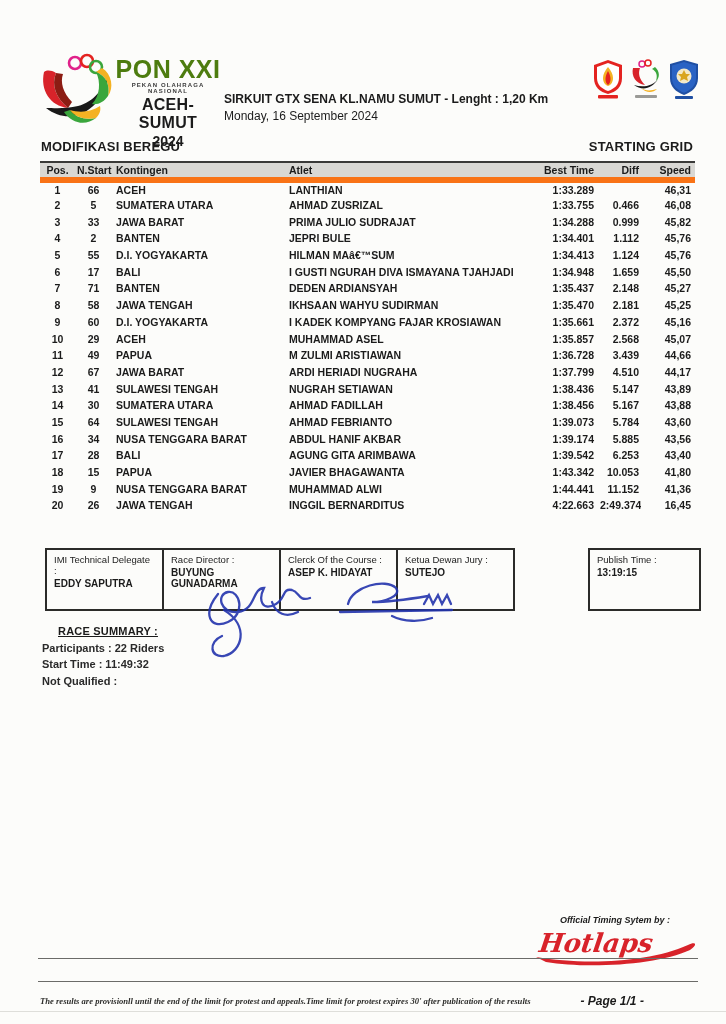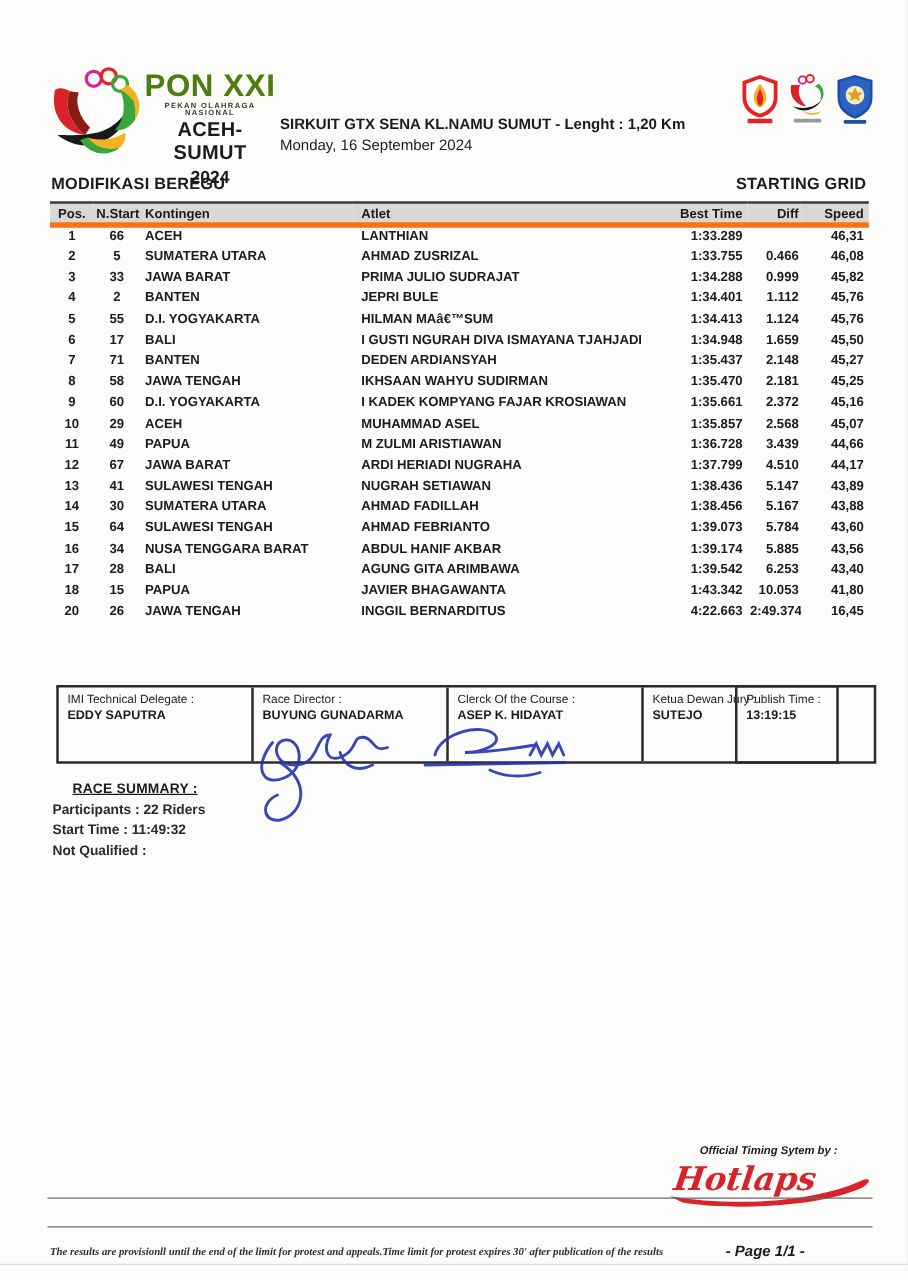--- a/index.html
+++ b/index.html
@@ -22,34 +22,34 @@
   .event-line2 { font-size:12px; font-weight:normal; margin-top:3px; }
   .partner-logos { position:absolute; left:591px; top:58px; display:flex; gap:4px; }
 
   
   .title-bar { position:absolute; left:41px; top:139px; width:652px; display:flex; justify-content:space-between; }
   .title-left, .title-right { font-size:13px; font-weight:bold; letter-spacing:0.2px; }
 
   
   .results-table { position:absolute; left:40px; top:161px; width:655px; border-collapse:collapse; table-layout:fixed; }
   .results-table th {
-    background:#d9d8d4; border-top:2px solid #3a3a38; border-bottom:4px solid #f97316;
+    background:#d9d8d4; border-top:2px solid #3a3a38; border-bottom:6px solid #f97316;
     font-size:10.5px; font-weight:bold; height:18px; padding:0 2px;margin-top:26px;
   }
   .results-table td { font-size:10.5px; font-weight:bold; height:16.7px; padding:0 2px; white-space:nowrap; overflow:hidden; }
   .results-table th:nth-child(1), .results-table td:nth-child(1) { width:35px; text-align:center; }
   .results-table th:nth-child(2), .results-table td:nth-child(2) { width:37px; text-align:center; }
   .results-table th:nth-child(3), .results-table td:nth-child(3) { width:171px; text-align:left; padding-left:4px; }
   .results-table th:nth-child(4), .results-table td:nth-child(4) { width:237px; text-align:left; padding-left:6px; }
   .results-table th:nth-child(5), .results-table td:nth-child(5) { width:78px; text-align:right; padding-right:4px; }
   .results-table th:nth-child(6), .results-table td:nth-child(6) { width:43px; text-align:right; padding-right:2px; }
   .results-table th:nth-child(7), .results-table td:nth-child(7) { width:54px; text-align:right; padding-right:4px; }
 
   
-  .officials-row { position:absolute; left:45px; top:548px; width:626px; height:63px; border:2px solid #2b2b29; display:flex; background:transparent; }
+  .officials-row { position:absolute; left:45px; top:548px; width:470px; height:63px; border:2px solid #2b2b29; display:flex; background:transparent; }
   .official-box { flex:1; border-right:2px solid #2b2b29; padding:4px 7px; }
   .official-box:last-child { border-right:none; }
   .official-label { font-size:9.5px; color:#222; }
   .official-name { font-size:10px; font-weight:bold; margin-top:2px; }
   .publish-box { position:absolute; left:588px; top:548px; width:113px; height:63px; border:2px solid #2b2b29; padding:4px 7px; }
   .signatures { position:absolute; left:180px; top:552px; pointer-events:none; }
 
   
   .race-summary { position:absolute; left:42px; top:625px; }
   .summary-title { font-size:11px; font-weight:bold; text-decoration:underline; letter-spacing:0.2px;margin-left:16px; }
@@ -302,20 +302,29 @@
         <tr>
           <td>18</td>
           <td>15</td>
           <td>PAPUA</td>
           <td>JAVIER BHAGAWANTA</td>
           <td>1:43.342</td>
           <td>10.053</td>
           <td>41,80</td>
         </tr>
         <tr>
+          <td>19</td>
+          <td>9</td>
+          <td>NUSA TENGGARA BARAT</td>
+          <td>MUHAMMAD ALWI</td>
+          <td>1:44.441</td>
+          <td>11.152</td>
+          <td>41,36</td>
+        </tr>
+        <tr>
           <td>20</td>
           <td>26</td>
           <td>JAWA TENGAH</td>
           <td>INGGIL BERNARDITUS</td>
           <td>4:22.663</td>
           <td>2:49.374</td>
           <td>16,45</td>
         </tr>
       </tbody>
   </table>

